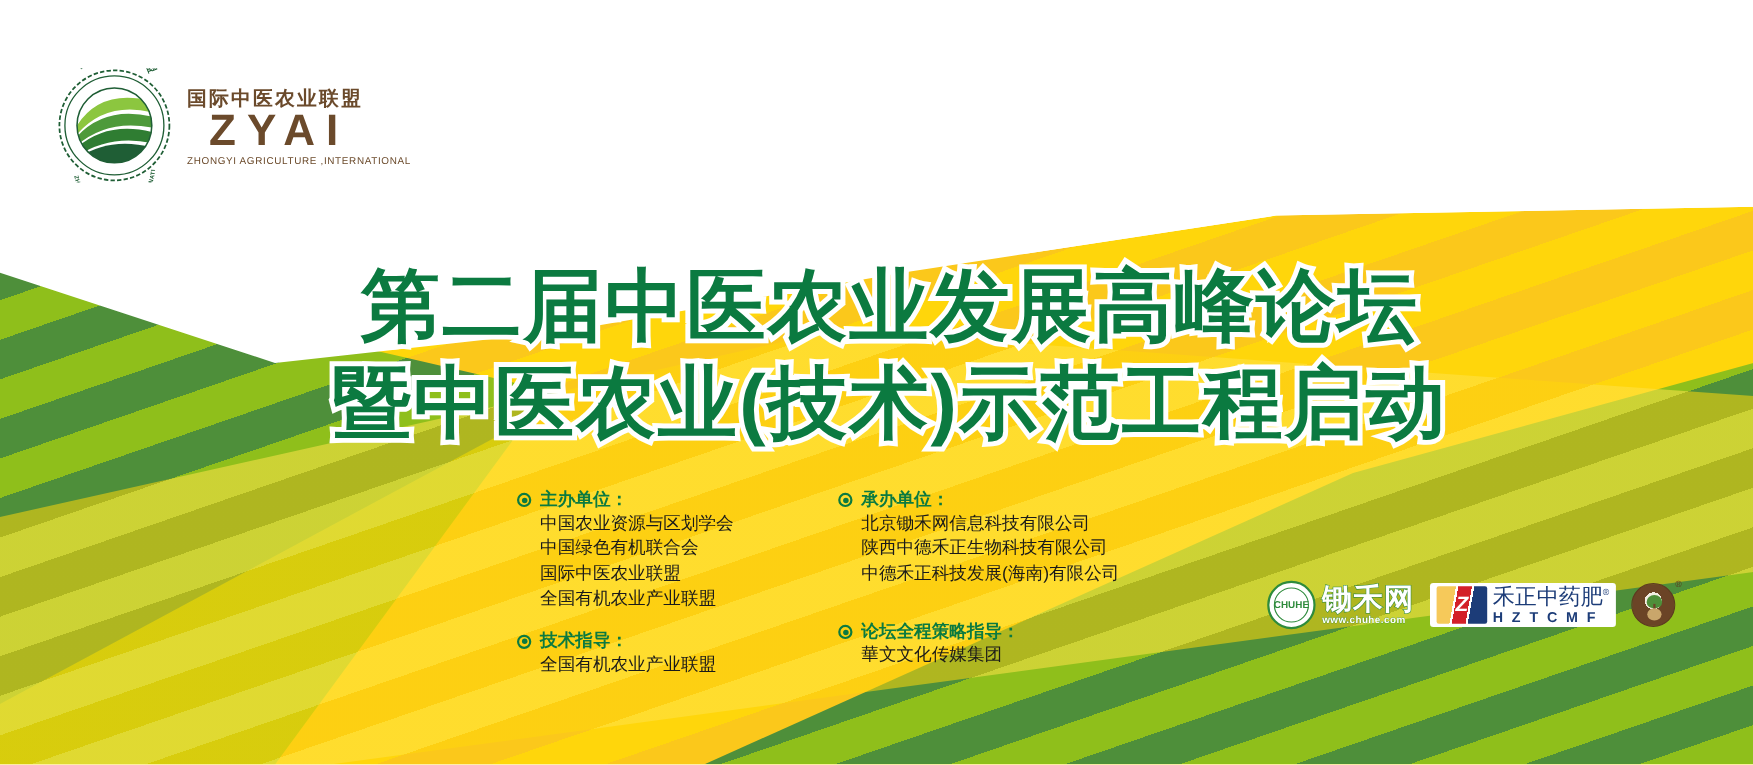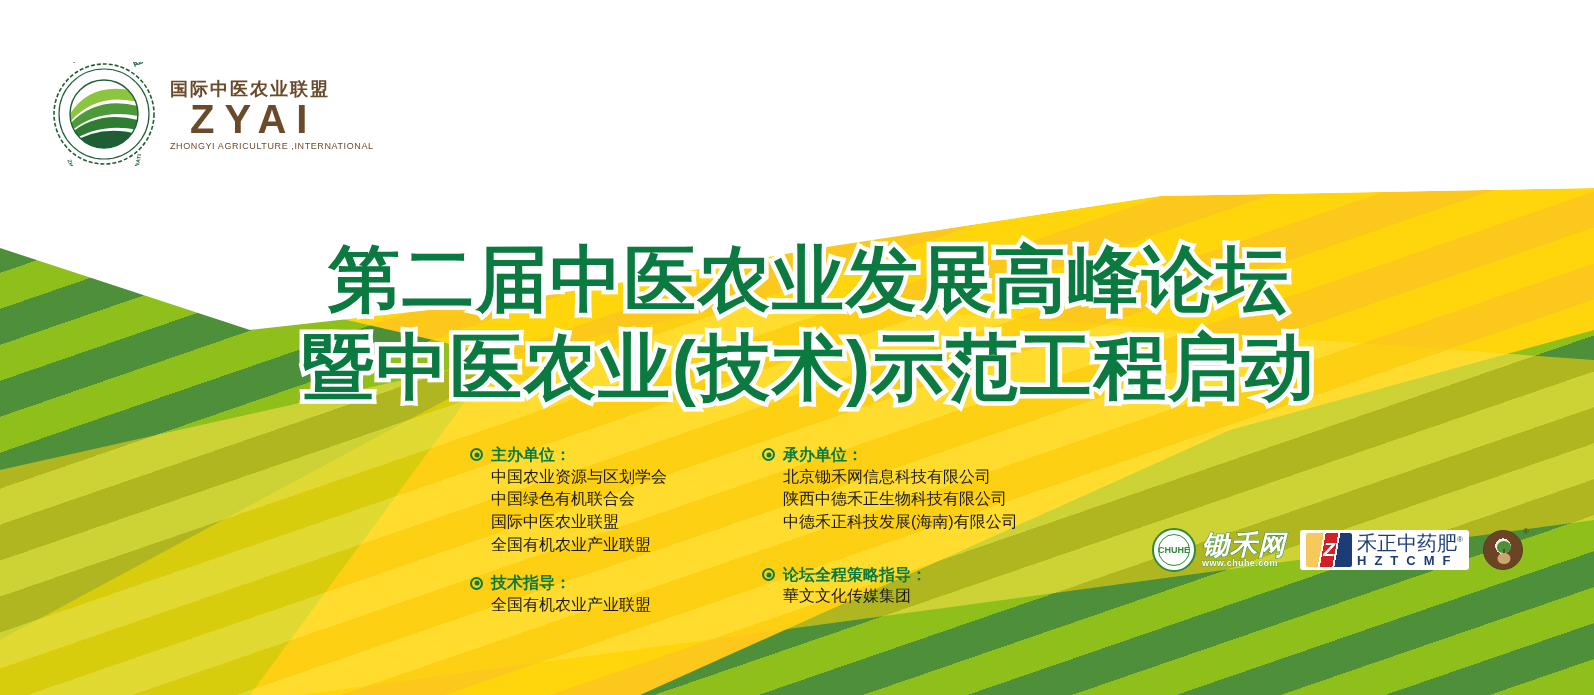--- a/index.html
+++ b/index.html
@@ -153,21 +153,21 @@
   .chuhe-seal-in{
     width:32px; height:32px; border-radius:50%;
     border:1.5px solid #2E8B3C;
     display:flex; align-items:center; justify-content:center;
     font-size:9px; font-weight:700; color:#2E8B3C; line-height:1;
   }
   .chuhe-txt{ line-height:1; }
   .chuhe-cn{
     font-size:27px; font-weight:700; color:#FFFFFF;
     letter-spacing:1px;
-    -webkit-text-stroke:1px #2E8B3C; paint-order:stroke fill;font-style:italic;
+    -webkit-text-stroke:1px #2E8B3C; paint-order:stroke fill;
   }
   .chuhe-url{
     font-size:9px; font-weight:700; color:#FFFFFF;
     letter-spacing:.4px; margin-top:0;
     -webkit-text-stroke:.5px #2E8B3C; paint-order:stroke fill;
   }
 
   
   .sp-hz{
     gap:5px; background:#FFFFFF; border-radius:3px;

